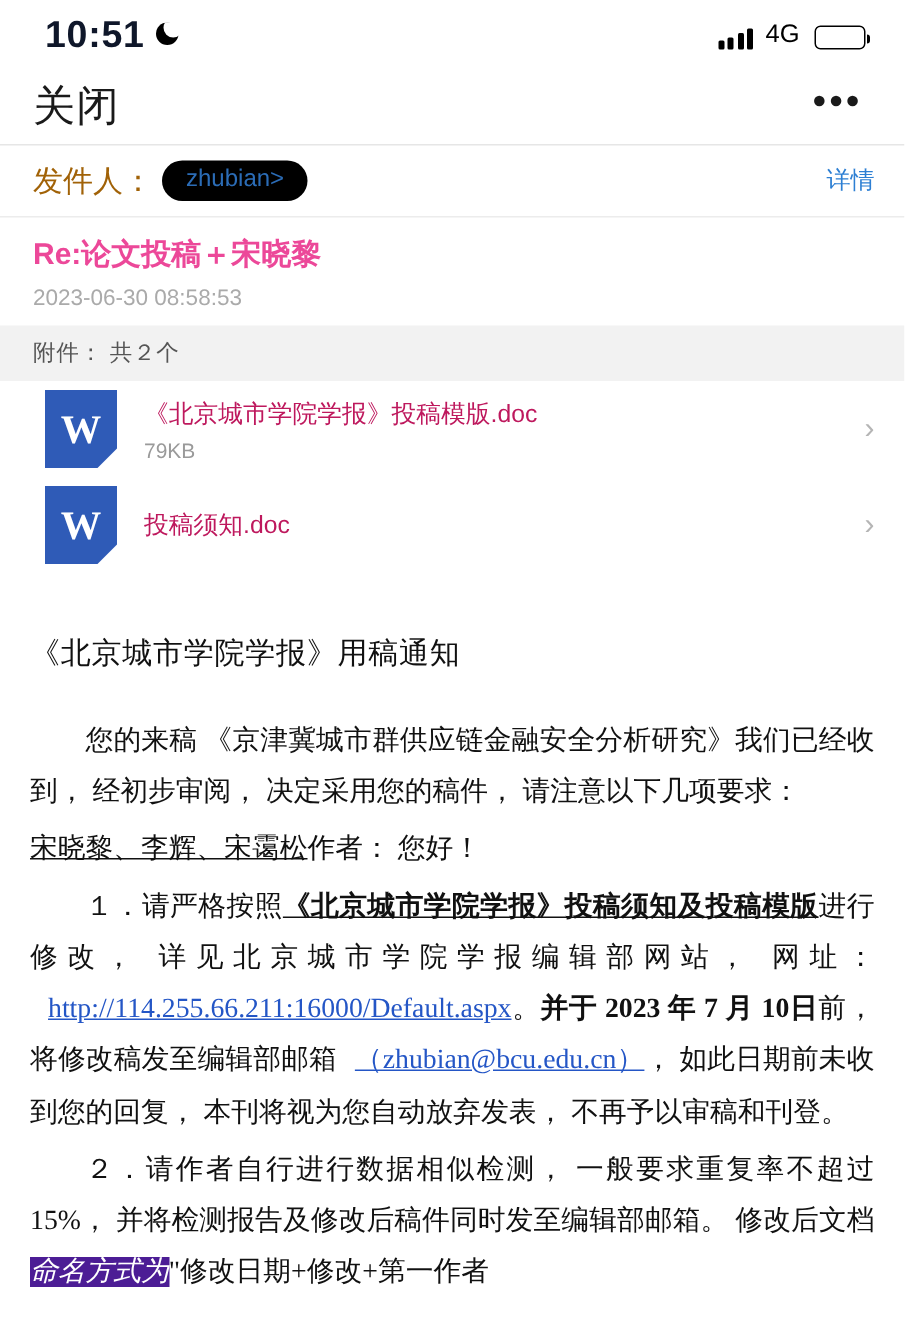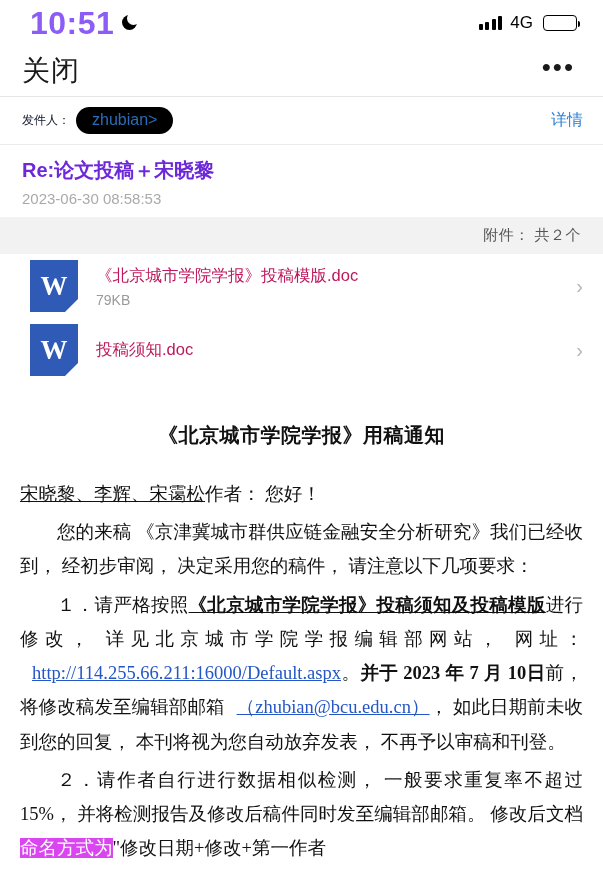--- a/index.html
+++ b/index.html
@@ -19,23 +19,23 @@
     justify-content: space-between;
     padding: 0 26px 0 30px;
     background: #ffffff;
   }
   .status-left {
     display: flex;
     align-items: center;
     gap: 8px;
   }
   .status-time {
-    font-size: 32px;
+    font-size: 25px;
     font-weight: bold;
-    color: #8b5cf6;
+    color: #0f172a;
     letter-spacing: 0.5px;
   }
   .moon-icon {
     display: inline-block;
     width: 16px;
     height: 16px;
     position: relative;
     overflow: hidden;
   }
   .moon-icon::before {
@@ -49,21 +49,21 @@
   .moon-icon::after {
     content: "";
     position: absolute;
     width: 13px; height: 13px;
     border-radius: 50%;
     background: #fff;
     left: 5px; top: -3px;
   }
   .status-right {
     display: flex;
-    align-items: center;
+    align-items: flex-end;
     gap: 8px;
   }
   .signal {
     display: flex;
     align-items: flex-end;
     gap: 2.5px;
     height: 14px;
   }
   .signal i {
     display: block;
@@ -130,22 +130,22 @@
   
   .sender-row {
     display: flex;
     align-items: center;
     padding: 10px 20px 10px 22px;
     border-top: 1px solid #e6e6e6;
     border-bottom: 1px solid #ececec;
     background: #fff;
   }
   .sender-label {
-    font-size: 12px;
-    color: #0f172a;
+    font-size: 20px;
+    color: #a16207;
     white-space: nowrap;
   }
   .sender-chip {
     margin-left: 6px;
     background: #000000;
     color: #2b6cb6;
     font-size: 16px;
     border-radius: 14px;
     padding: 4px 16px 5px 16px;
     white-space: nowrap;
@@ -156,37 +156,36 @@
     font-size: 16px;
   }
 
   
   .subject-block {
     padding: 12px 22px 10px 22px;
   }
   .subject-title {
     font-size: 20px;
     font-weight: bold;
-    color: #6d28d9;
+    color: #ec4899;
     line-height: 1.3;
   }
   .subject-date {
     margin-top: 7px;
     font-size: 15px;
     color: #aaaaaa;
   }
 
   
   .attach-header {
     background: #f2f2f2;
     padding: 9px 22px;
     font-size: 15px;
     color: #555;
     letter-spacing: 0.5px;
-    text-align: right;
   }
   .attach-list { background: #fff; }
   .attach-item {
     display: flex;
     align-items: center;
     padding: 6px 20px 6px 30px;
   }
   .doc-icon {
     width: 48px;
     height: 52px;
@@ -232,43 +231,42 @@
     margin-left: 10px;
     flex: 0 0 auto;
   }
 
   
   .body-wrap {
     padding: 40px 20px 0 20px;
     font-family: "Liberation Serif", serif;
   }
   .doc-title {
-    text-align: center;
     font-size: 20px;
-    font-weight: bold;
+    font-weight: normal;
     color: #111;
     margin-bottom: 28px;
     letter-spacing: 0.5px;
   }
   .para {
     font-size: 18.5px;
     line-height: 1.85;
     color: #111;
     text-align: justify;
     margin-bottom: 4px;
   }
   .u { text-decoration: underline; }
   .b { font-weight: bold; }
   .link {
     color: #2456c6;
     text-decoration: underline;
     margin-left: 12px;
   }
   .indent { text-indent: 2em; }
-  .highlight { background: #d946ef; color: #fff; }
+  .highlight { background: #4c1d95; color: #fff; font-style: italic; }
 </style>
 </head>
 <body>
 
 <div class="statusbar">
   <div class="status-left">
     <span class="status-time">10:51</span>
     <span class="moon-icon"></span>
   </div>
   <div class="status-right">
@@ -318,26 +316,26 @@
     </span>
     <span class="chevron">›</span>
   </div>
 
 </div>
 
 <div class="body-wrap">
 
   <div class="doc-title">《北京城市学院学报》用稿通知</div>
 
+  <div class="para indent">您的来稿 《京津冀城市群供应链金融安全分析研究》我们已经收到， 经初步审阅， 决定采用您的稿件， 请注意以下几项要求：</div>
+
   <div class="para">
     <span class="u">宋晓黎、李辉、宋霭松</span><span>作者：  您好！</span>
   </div>
 
-  <div class="para indent">您的来稿 《京津冀城市群供应链金融安全分析研究》我们已经收到， 经初步审阅， 决定采用您的稿件， 请注意以下几项要求：</div>
-
   <div class="para indent">
     <span>１．</span><span>请严格按照</span><span class="u b">《北京城市学院学报》投稿须知及投稿模版</span><span>进行修改， 详见北京城市学院学报编辑部网站， 网址：</span> <span class="link">http://114.255.66.211:16000/Default.aspx</span><span>。</span><span class="b">并于 2023 年 7 月 10日</span><span>前， 将修改稿发至编辑部邮箱</span><span class="link">（zhubian@bcu.edu.cn）</span><span>， 如此日期前未收到您的回复， 本刊将视为您自动放弃发表， 不再予以审稿和刊登。</span>
   </div>
 
   <div class="para indent">
     <span>２．</span><span>请作者自行进行数据相似检测， 一般要求重复率不超过15%， 并将检测报告及修改后稿件同时发至编辑部邮箱。 修改后文档</span><span class="highlight">命名方式为</span><span>"修改日期+修改+第一作者</span>
   </div>
 
 </div>
 

